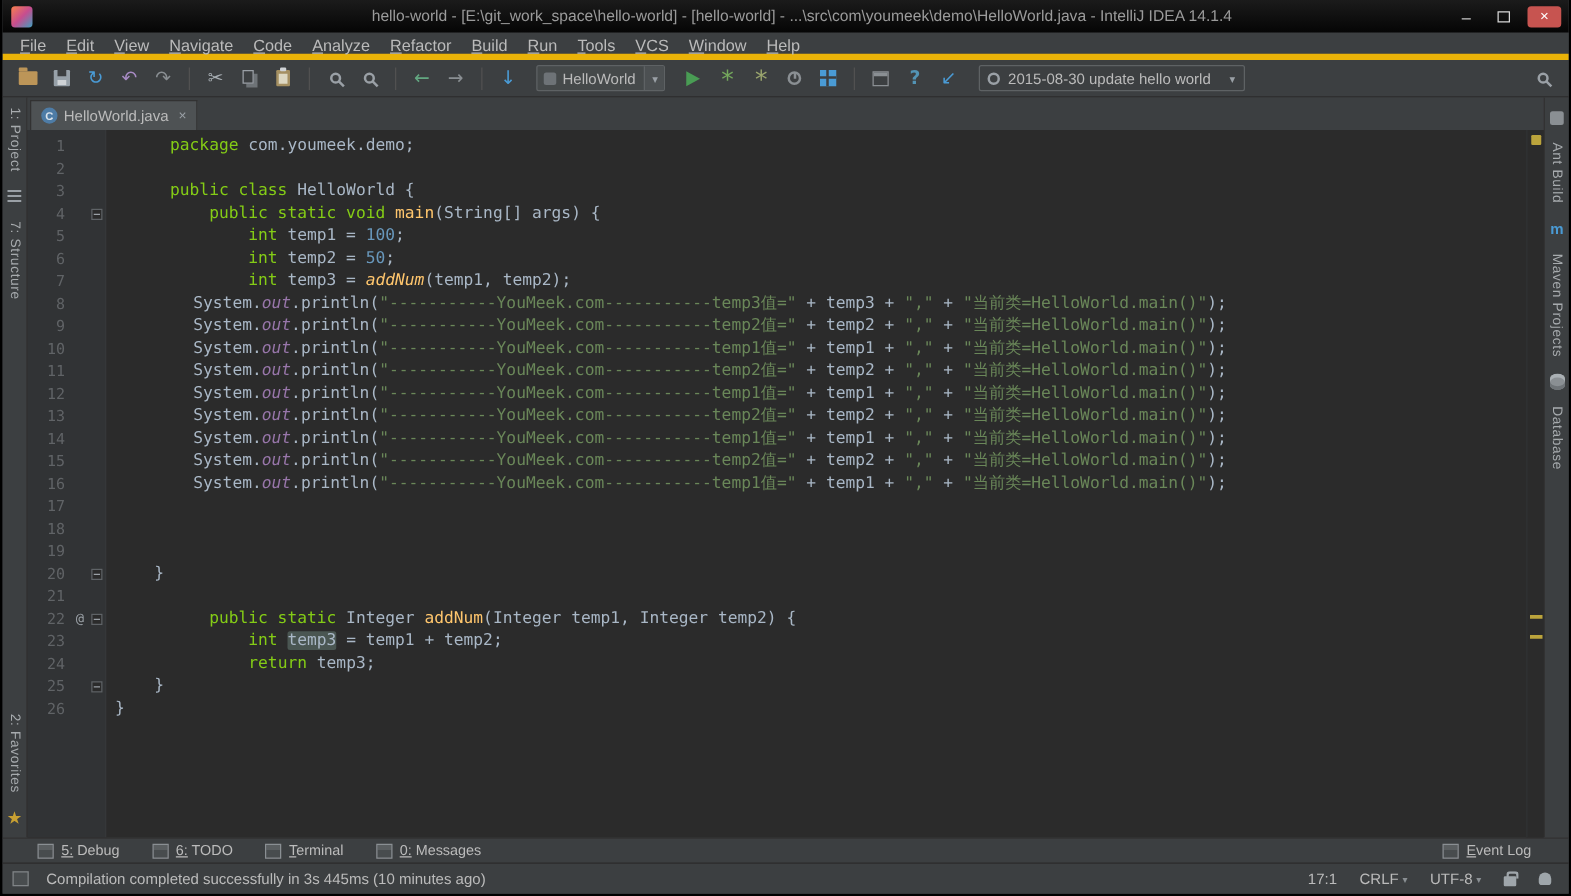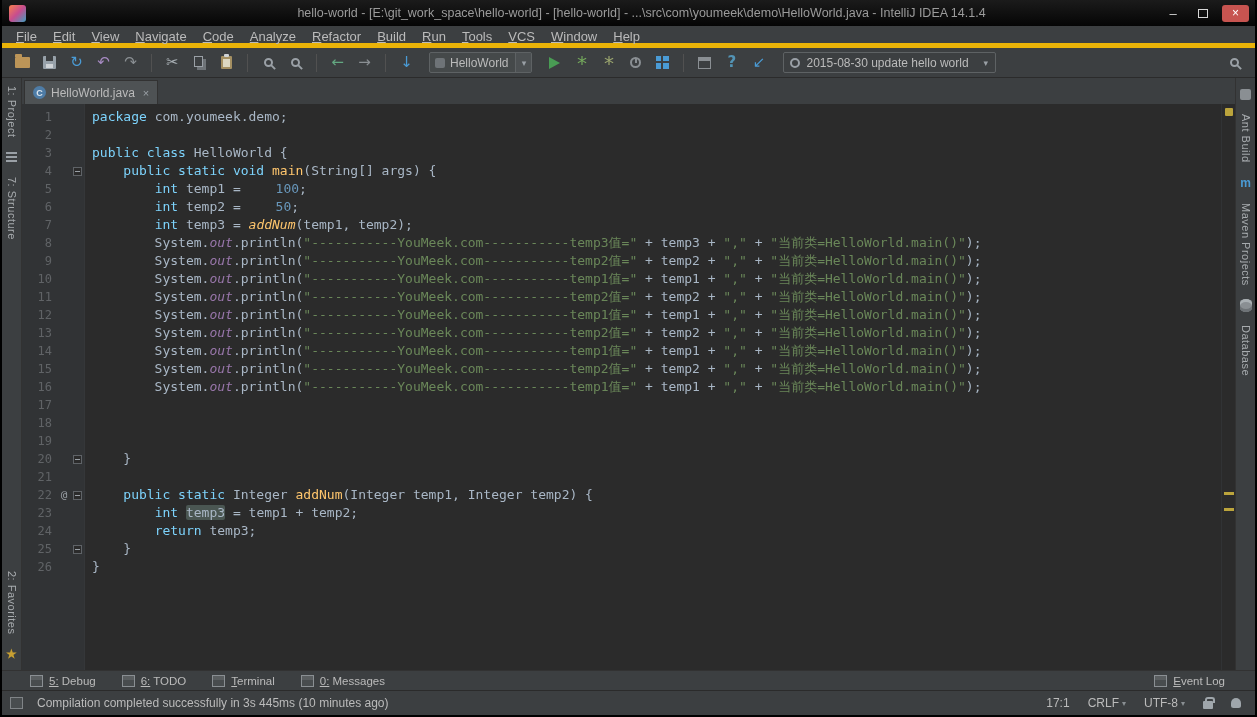--- a/index.html
+++ b/index.html
@@ -100,24 +100,24 @@
   .code-area::before { content:""; position:absolute; left:0; top:0; bottom:0; width:62px;
                        background:#313335; border-right:1px solid #353739; }
   .crow { display:flex; height:18px; position:relative; }
   .ln { width:36px; text-align:right; padding-right:6px; font:12px/18px "DejaVu Sans Mono",monospace;
         color:#606366; z-index:1; flex:none; }
   .lnm { width:12px; font:11px/18px "DejaVu Sans Mono",monospace; color:#9AA0A6; text-align:center; z-index:1; flex:none; }
   .lnf { width:14px; display:flex; align-items:center; justify-content:center; z-index:1; flex:none; }
   .fold-box { width:9px; height:9px; border:1px solid #5F6367; background:#2B2B2B; position:relative; }
   .fold-box::after { content:""; position:absolute; left:1px; right:1px; top:3px; height:1px; background:#9AA0A6; }
   .lncode { white-space:pre; font:13px/18px "DejaVu Sans Mono",monospace; color:#A9B7C6; padding-left:8px; }
-  .tok-k { color:#7dd3fc; }
+  .tok-k { color:#84cc16;margin-left:44px; }
   .tok-p { color:#A9B7C6; }
   .tok-s { color:#6A8759; }
-  .tok-n { color:#6897BB;margin-left:27px; }
+  .tok-n { color:#6897BB; }
   .tok-md { color:#FFC66D; }
   .tok-mc { color:#FFC66D; font-style:italic; }
   .tok-f { color:#9876AA; font-style:italic; }
   .tok-hl { color:#A9B7C6; background:#4A5652; border-radius:2px; }
 
   .stripe { width:14px; background:#2B2B2B; border-left:1px solid #313335; position:relative; flex:none; }
   .stripe-top { position:absolute; top:4px; left:3px; width:8px; height:8px; background:#BBA43C; border-radius:1px; }
   .stripe-mark { position:absolute; left:2px; width:10px; height:3px; background:#BBA43C; }
   .stripe-mark.m1 { top:388px; }
   .stripe-mark.m2 { top:404px; }

